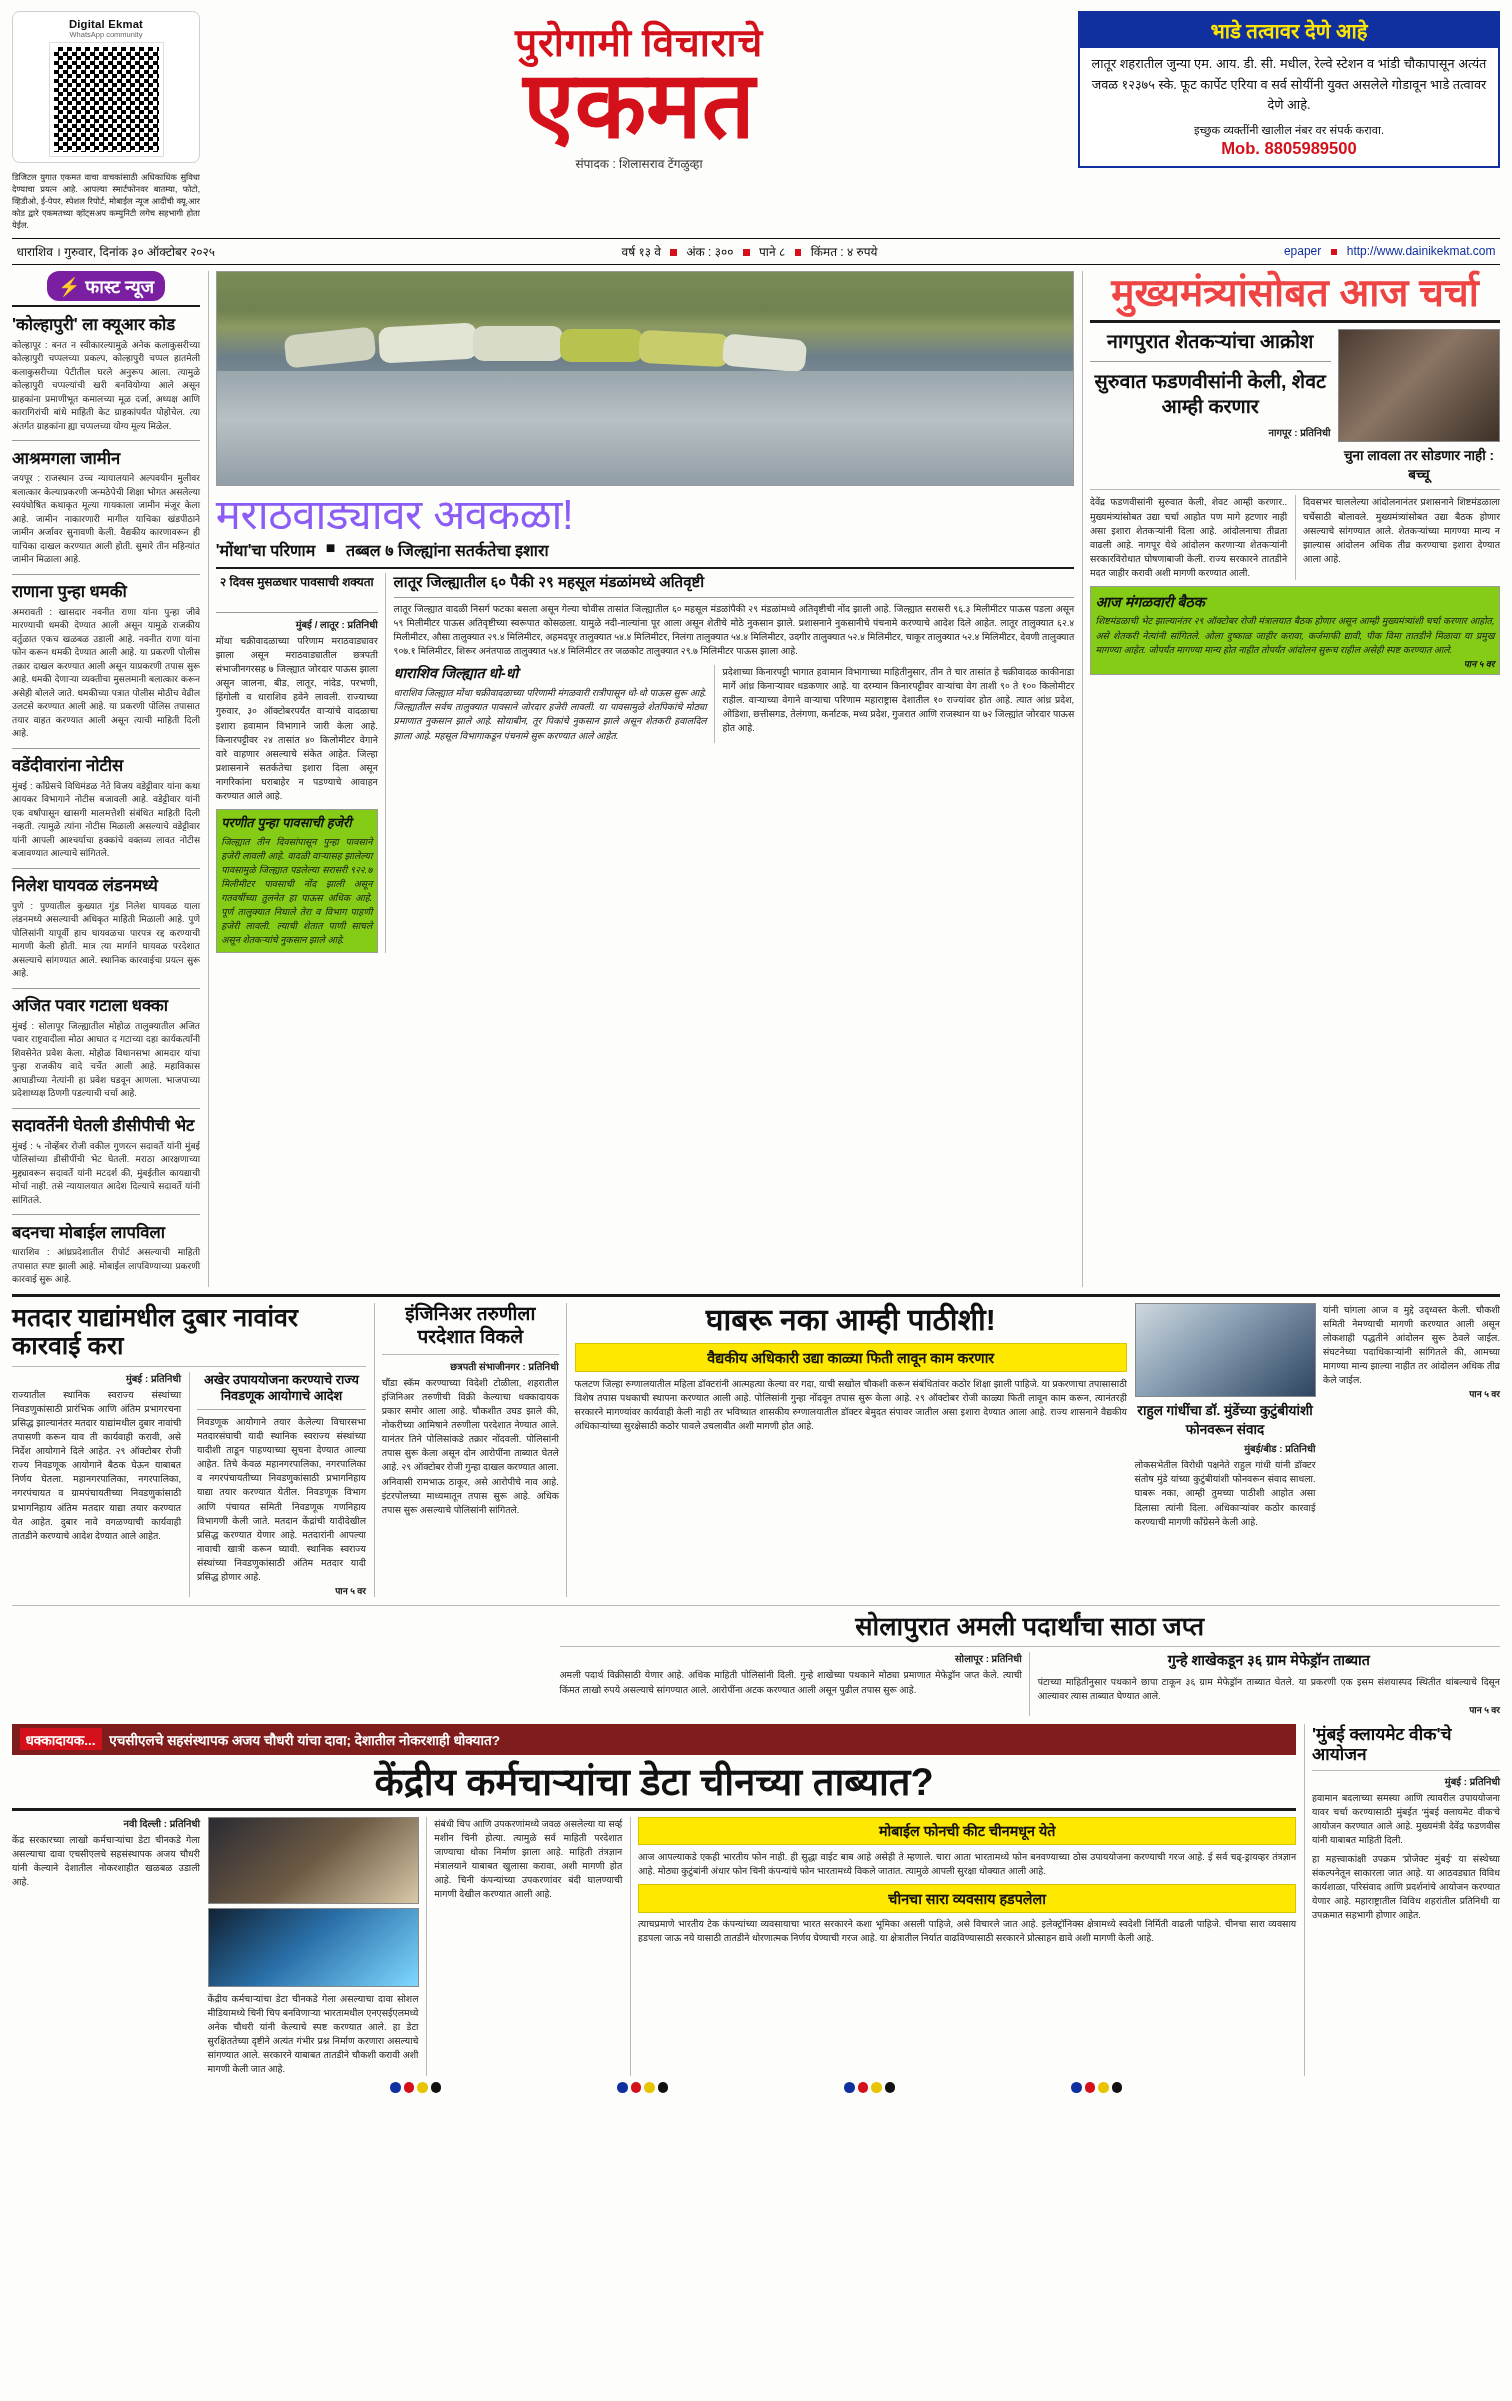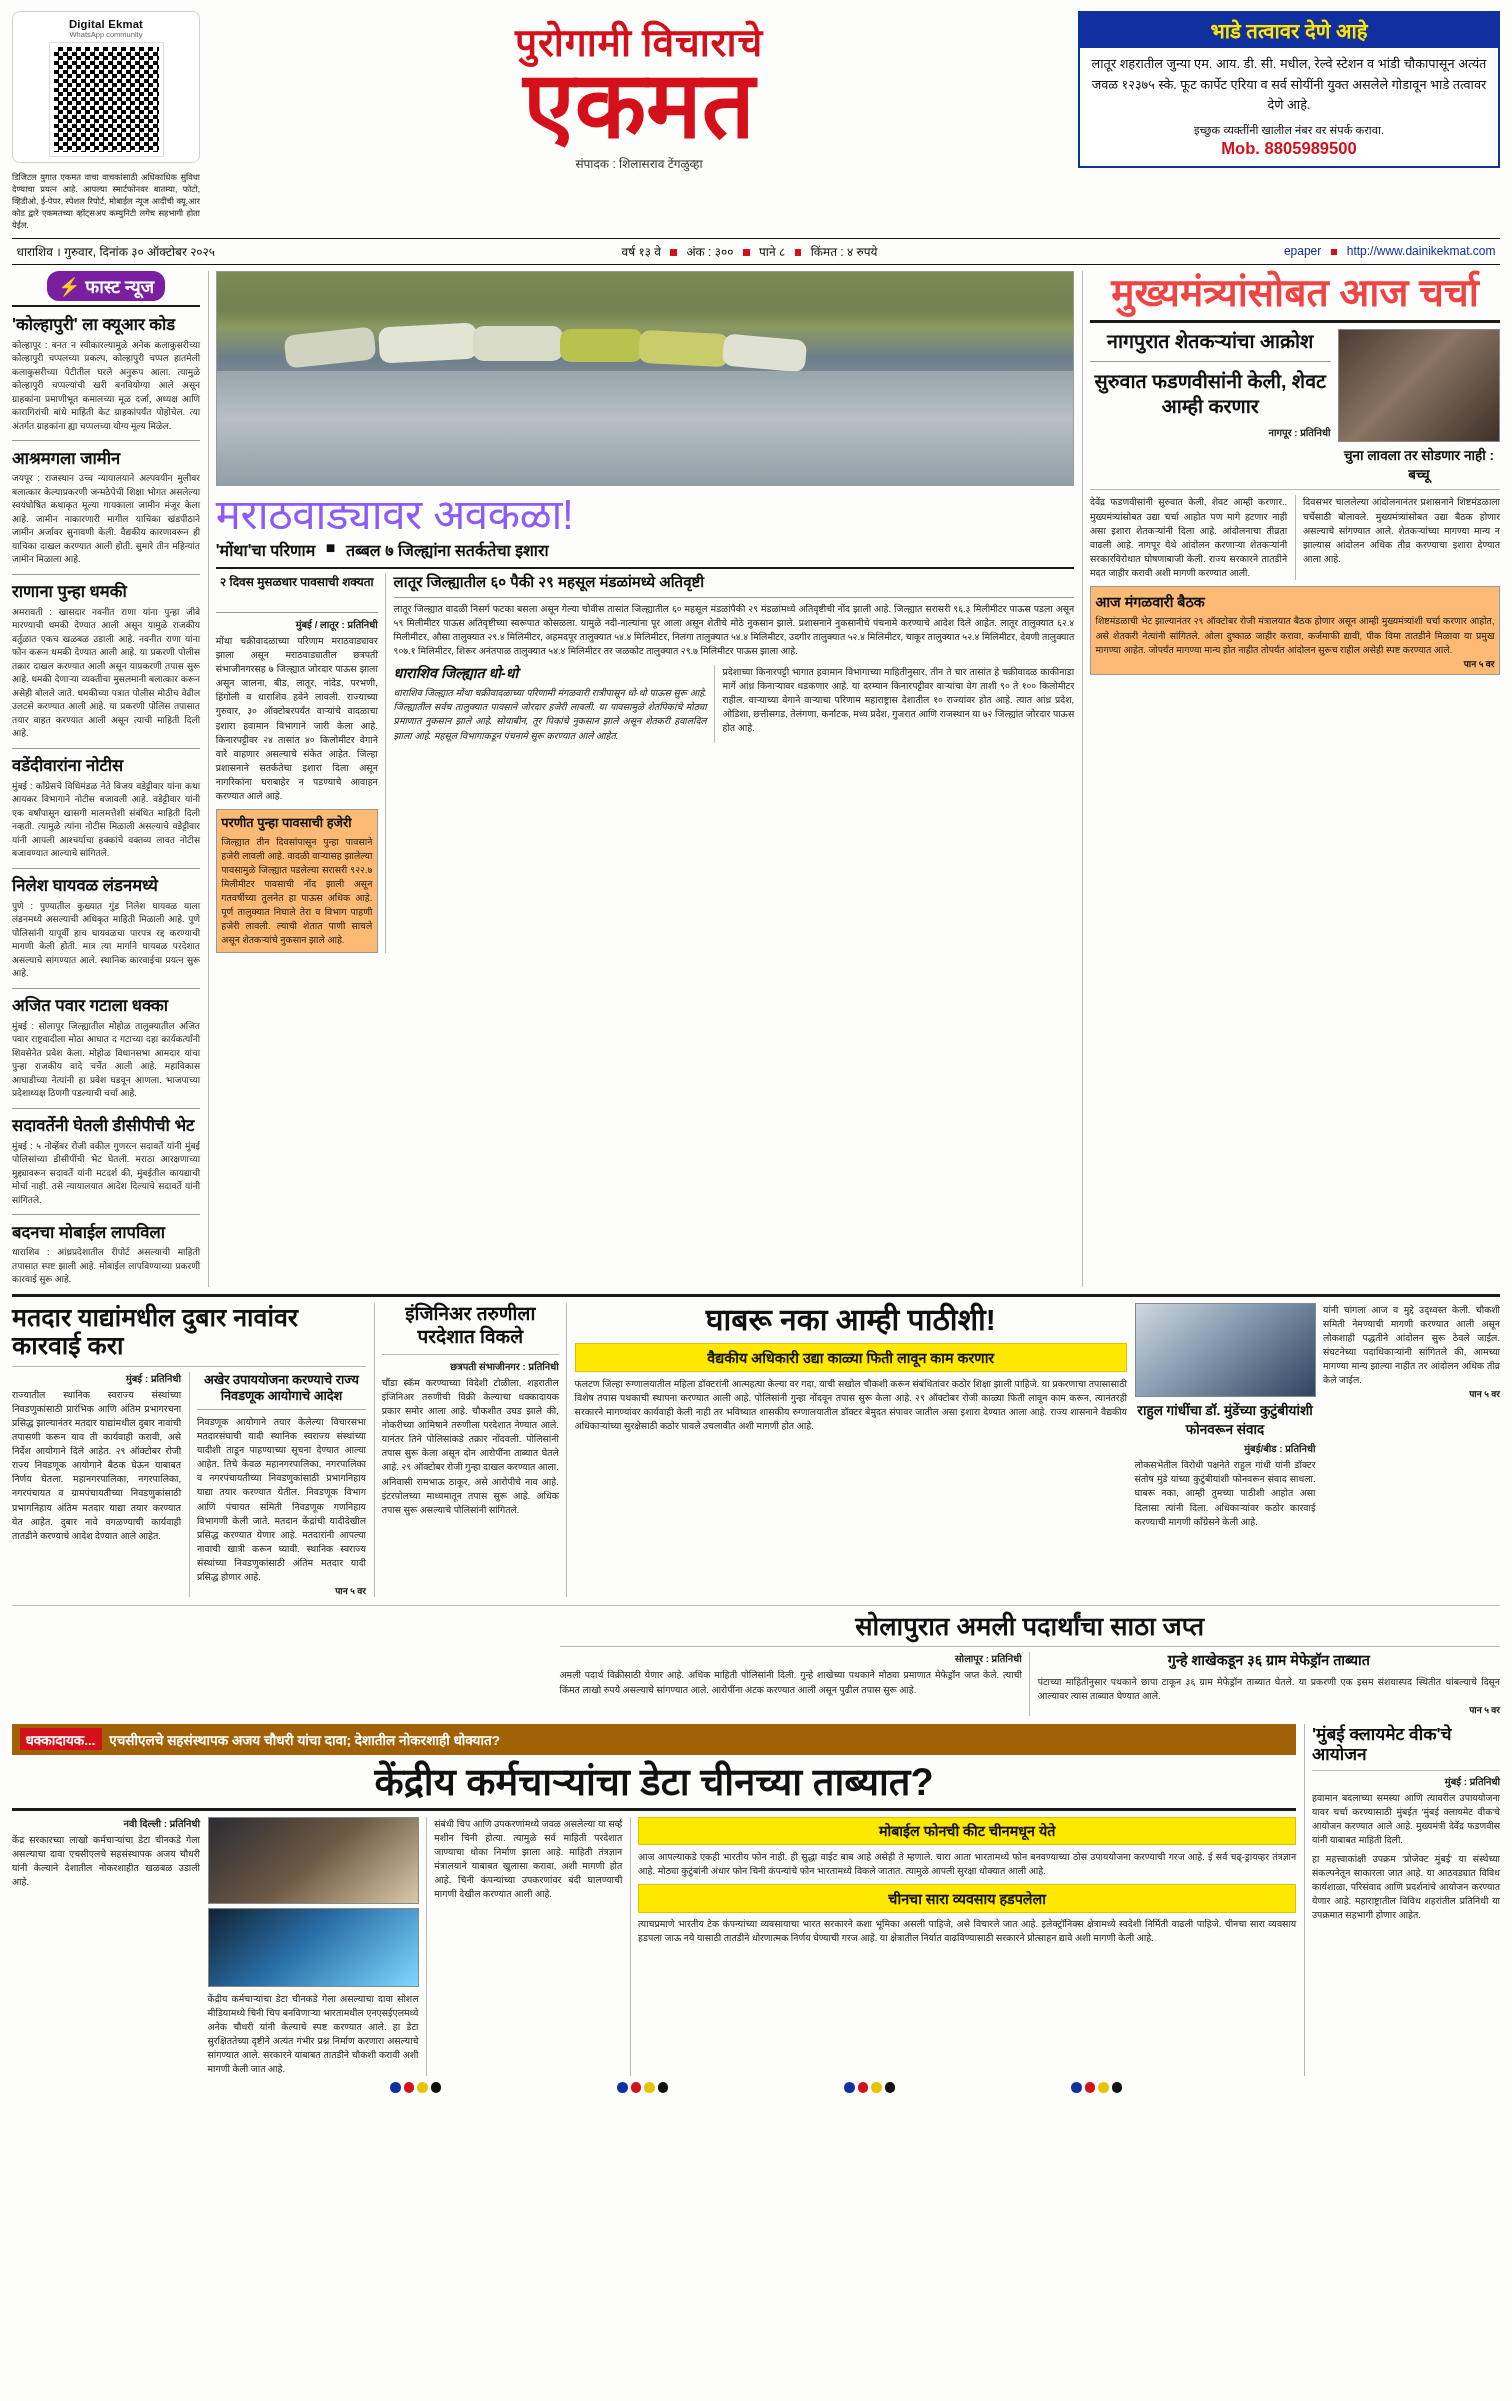--- a/index.html
+++ b/index.html
@@ -130,36 +130,36 @@
   .readmore { font-size:9px; text-align:right; font-weight:bold; }
 
   
   .ribbon {
     background:#ffe800; border:0.8px solid #d8c400;
     font-size:14.3px; font-weight:bold; text-align:center; padding:3.8px 3px;
   }
 
   
   .banner-head {
-    background:#a16207; color:#fff; font-size:13.6px; font-weight:bold;
+    background:#7f1d1d; color:#fff; font-size:13.6px; font-weight:bold;
     padding:4.5px 7.5px; display:flex; gap:7.5px; align-items:center;
   }
   .banner-head .tag { background:#d4111b; padding:1.5px 6px; }
   .mega { font-size:38px; font-weight:bold; text-align:center; line-height:1.1; }
 
   .photo-grad1 { background:linear-gradient(140deg,#cfd8de,#8aa0b4 40%,#2d4560); }
   .photo-grad2 { background:linear-gradient(140deg,#123,#2a6fa8 45%,#7fd8ff); }
   .photo-grad3 { background:linear-gradient(140deg,#2b2b33,#6d5a44 50%,#d9c9a8); }
 
   .dots { display:flex; gap:3px; justify-content:center; margin-top:6px; }
   .dot { width:10.5px;height:10.5px;border-radius:50%; }
 
   .smallcap { font-size:9px; font-weight:bold; text-align:center; }
   .inline-box { border:0.8px solid #999; padding:4.5px; }
-  .shade { background:#fdba74; }
+  .shade { background:#84cc16;font-style:italic; }
 </style>
 </head>
 <body>
 
 <div class="page">
 
   <div class="masthead">
 
     <div class="col">
       <div class="qr-box">

